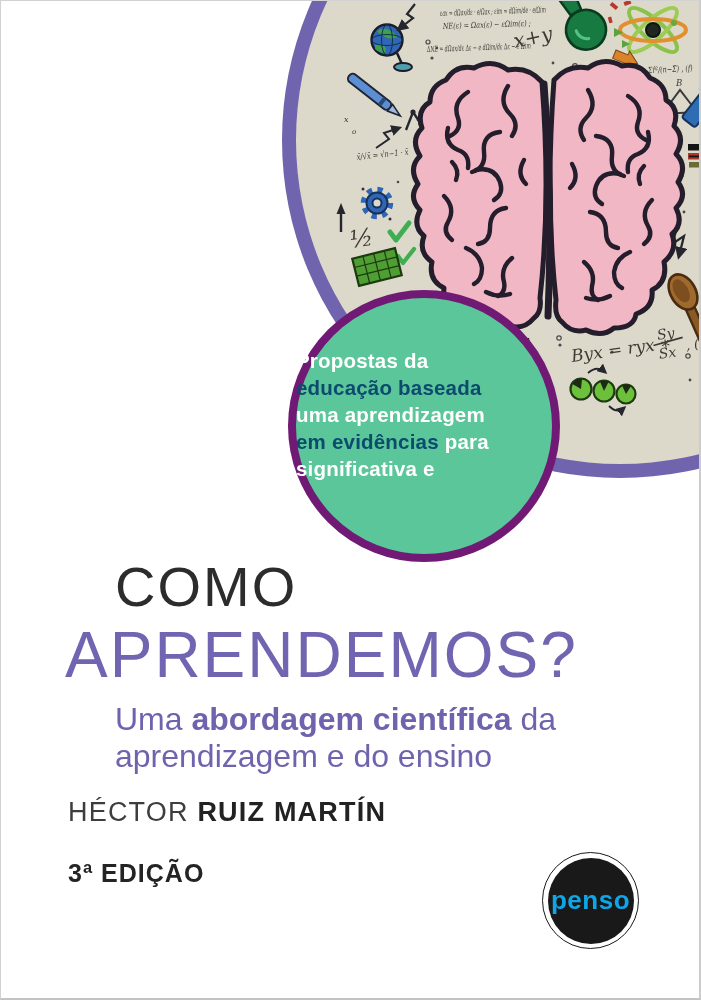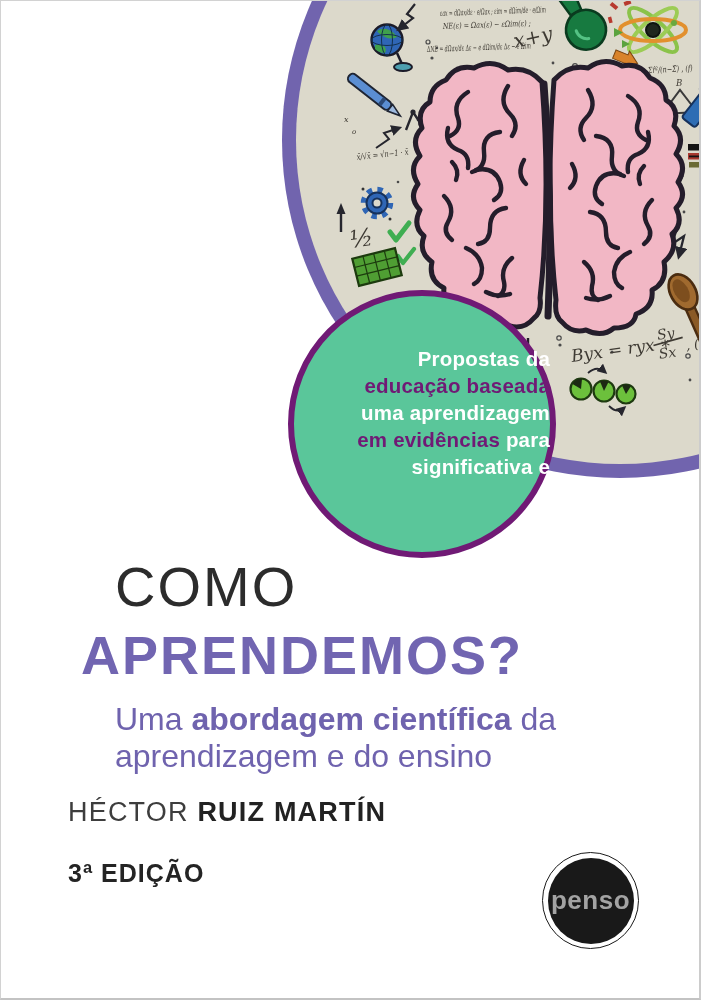--- a/index.html
+++ b/index.html
@@ -6,36 +6,36 @@
   .page{
     position:relative;width:701px;height:1000px;margin:0 auto;
     background:#ffffff;overflow:hidden;
     font-family:"Liberation Sans",sans-serif;
   }
   .frame{position:absolute;inset:0;border:1px solid #d2d2d2;border-bottom:2px solid #c3c3c3;border-right:2px solid #cccccc;pointer-events:none;z-index:50;}
   .artwork{position:absolute;left:0;top:0;z-index:1;}
   
   .badge{
     position:absolute;left:288px;top:290px;width:256px;height:256px;
-    background:#5ac69a;border:6px solid #701a75;border-radius:50%;
-    z-index:5;text-align:right;box-sizing:content-box;
+    background:#5ac69a;border:8px solid #701a75;border-radius:50%;
+    z-index:5;text-align:left;box-sizing:content-box;
     padding-top:0;
   }
   .badge-inner{margin-top:49px;}
   .badge-line{font-size:20.5px;font-weight:700;line-height:27px;white-space:nowrap;letter-spacing:.2px;}
   .badge-line .w{color:#ffffff;}
-  .badge-line .p{color:#701a75;}
+  .badge-line .p{color:#0c4a6e;}
   
   .title1{
     position:absolute;left:67px;top:557px;font-size:56px;line-height:60px;
     font-weight:400;color:#2c2c2c;letter-spacing:2px;z-index:6;margin-left:48px;
   }
   .title2{
-    position:absolute;left:81px;top:616px;font-size:54px;line-height:78px;
-    font-weight:700;color:#7165b1;letter-spacing:2px;z-index:6;
+    position:absolute;left:65px;top:616px;font-size:64px;line-height:78px;
+    font-weight:400;color:#7165b1;letter-spacing:2px;z-index:6;
   }
   .subtitle{
     position:absolute;left:68px;top:701px;width:525px;font-size:32px;
     line-height:36.5px;color:#6f63ae;font-weight:400;z-index:6;margin-left:47px;
   }
   .subtitle .b{font-weight:700;}
   .author{
     position:absolute;left:68px;top:797px;font-size:27px;color:#2e2e2e;
     letter-spacing:1.2px;z-index:6;
   }
@@ -47,21 +47,21 @@
   }
   
   .logo-ring{
     position:absolute;left:542px;top:852px;width:95px;height:95px;
     border:1.5px solid #1a1a1a;border-radius:50%;background:#fff;z-index:6;
   }
   .logo-disc{
     position:absolute;left:4.5px;top:4.5px;width:86px;height:86px;border-radius:50%;
     background:#191919;display:flex;align-items:center;justify-content:center;
   }
-  .logo-text{color:#a3a3a3;font-size:26px;font-weight:700;letter-spacing:.5px;}
+  .logo-text{color:#0ea5e9;font-size:26px;font-weight:700;letter-spacing:.5px;}
   .fs{font-family:"DejaVu Serif",serif;font-style:italic;fill:#3e3a33;}
 </style>
 </head>
 <body>
 
 <div class="page">
 
   <svg class="artwork" width="701" height="590" viewBox="0 0 701 590">
     <defs>
       <clipPath id="bigClip">

